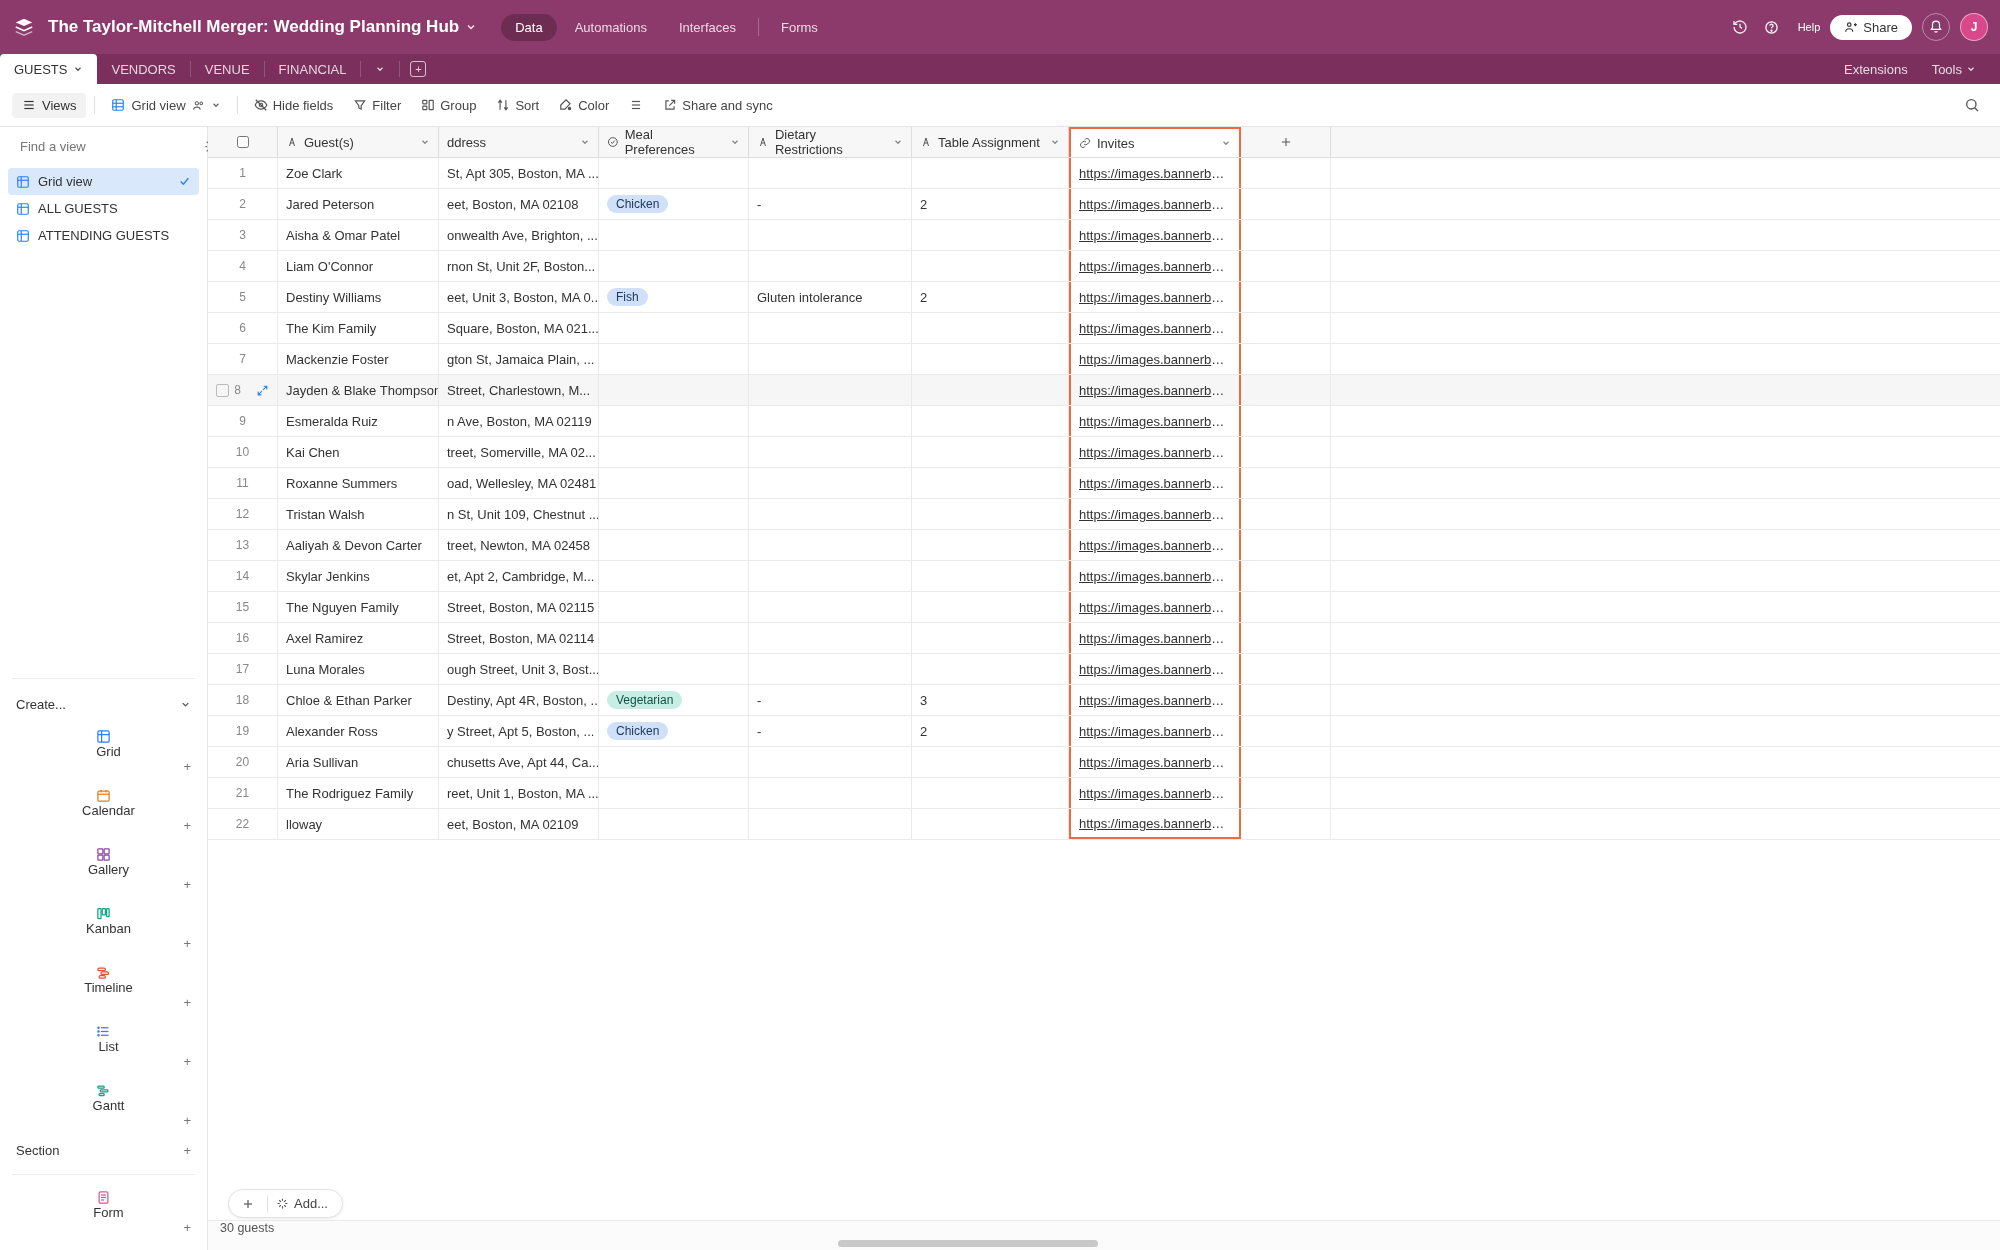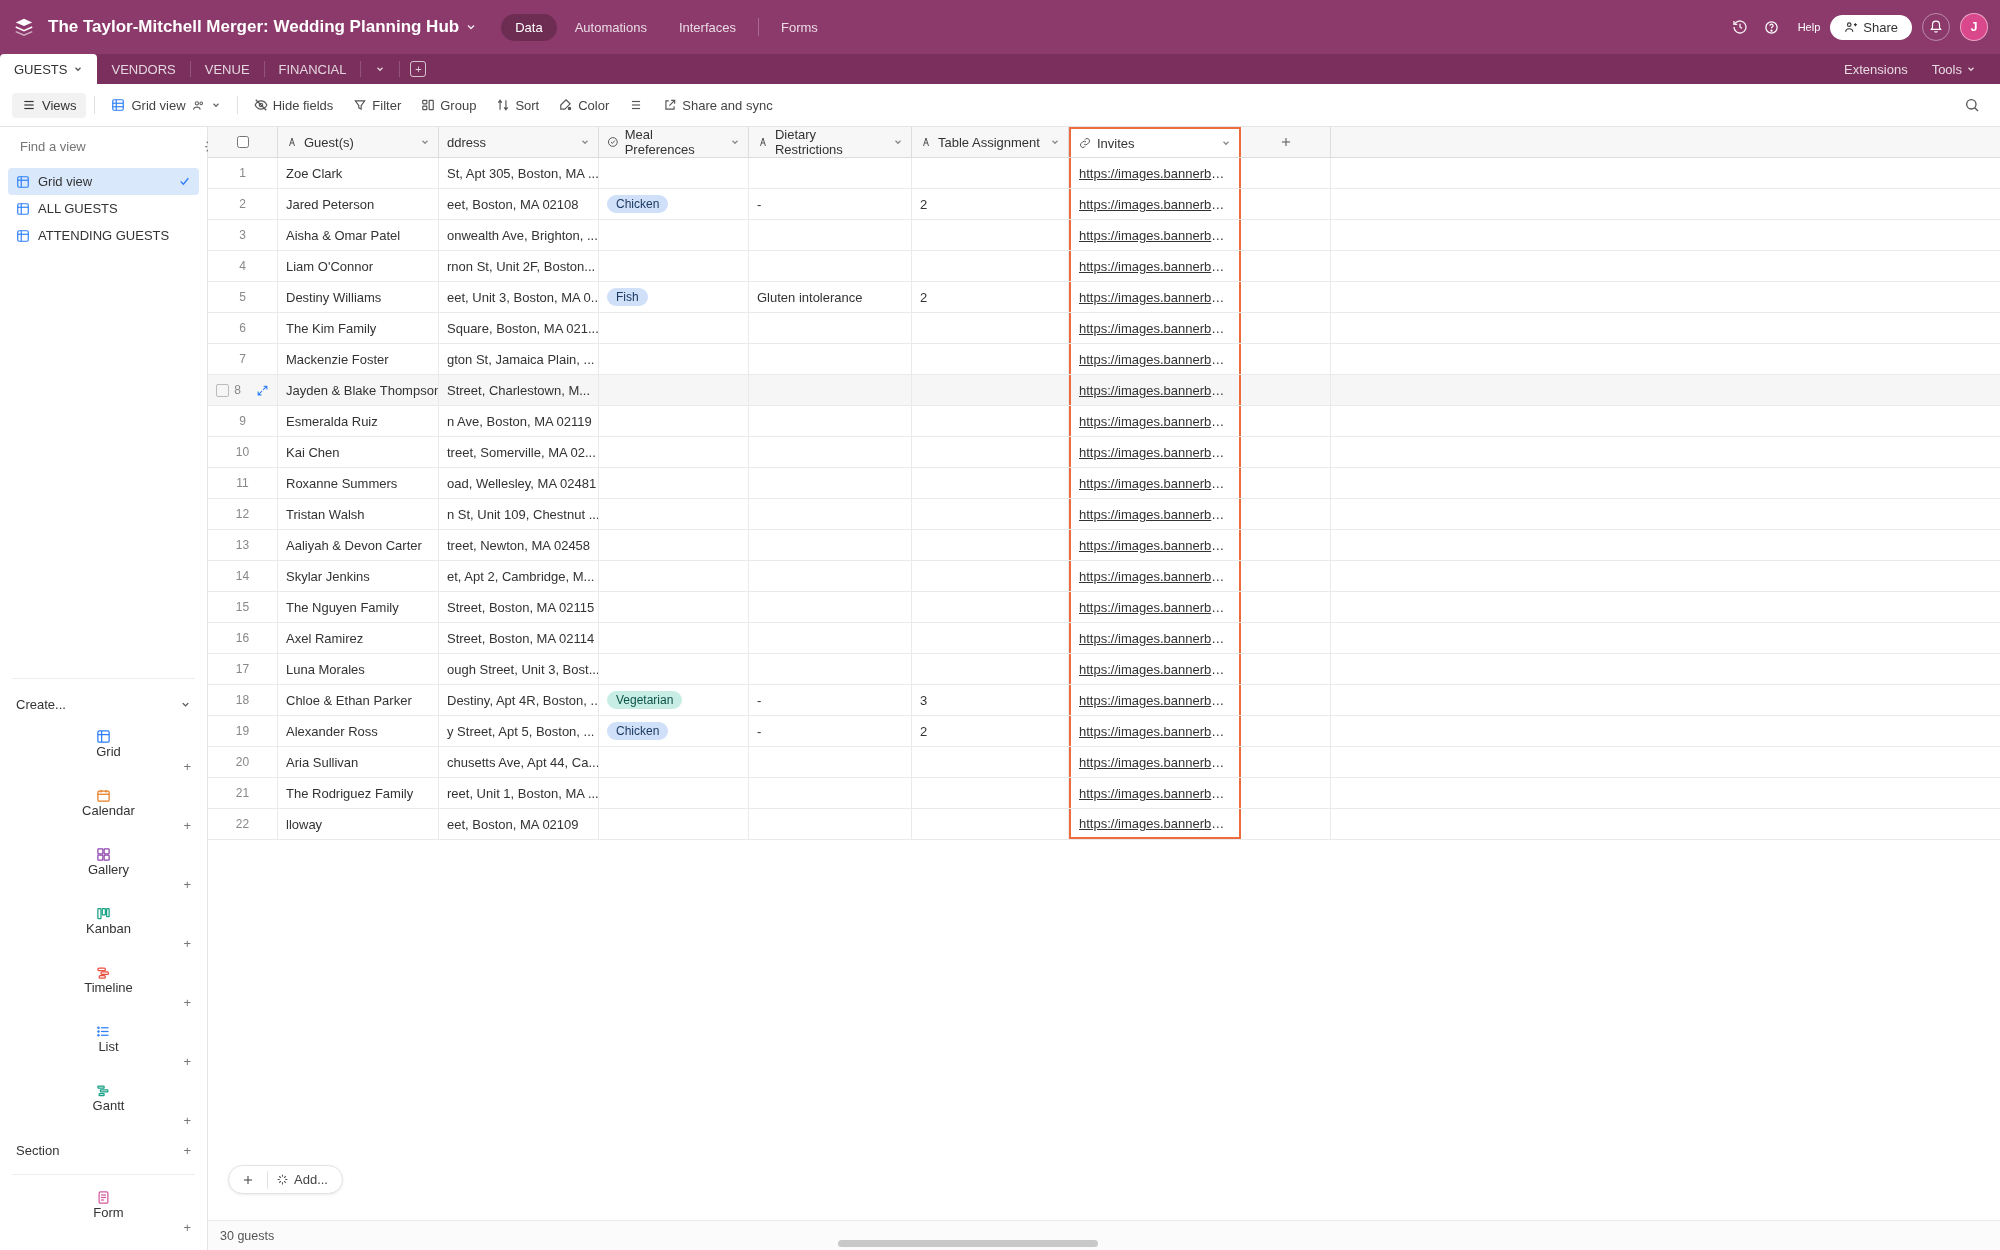--- a/index.html
+++ b/index.html
@@ -97,22 +97,22 @@
 .gc-meal { width:150px;}
 .gc-diet { width:163px;}
 .gc-table { width:157px;}
 .gc-invites { width:172px; border-left:2px solid #ee6a3f; border-right:2px solid #ee6a3f; }
 .gc-invites a{ color:#333; text-decoration:underline; overflow:hidden; text-overflow:ellipsis;}
 .gc-add { width:90px;}
 .pill { padding: 2px 9px; border-radius: 10px; font-size:12px;}
 .pill-chicken { background:#cfe0f8; color:#1d3a63;}
 .pill-fish { background:#cfe0f8; color:#1d3a63;}
 .pill-veg { background:#c8ede4; color:#0c5447;}
-.grid-footer { height:30px; border-top:1px solid #eaeaea; background:#fbfbfb; display:flex; align-items:center; padding: 0 12px; font-size:12.5px; color:#555; gap: 12px; position:relative; z-index:2;margin-top:11px;}
-.footer-add { display:flex; align-items:center; gap:8px; position:absolute; left: 20px; bottom: 56px; background:#fff; border:1px solid #e2e2e2; border-radius: 16px; padding: 4px 14px 4px 8px; box-shadow: 0 1px 3px rgba(0,0,0,.08); height:29px;}
+.grid-footer { height:30px; border-top:1px solid #eaeaea; background:#fbfbfb; display:flex; padding: 0 12px; font-size:12.5px; color:#555; gap: 12px; position:relative; z-index:2;margin-top:11px;}
+.footer-add { display:flex; align-items:center; gap:8px; position:absolute; left: 20px; bottom: 32px; background:#fff; border:1px solid #e2e2e2; border-radius: 16px; padding: 4px 14px 4px 8px; box-shadow: 0 1px 3px rgba(0,0,0,.08); height:29px;}
 .footer-add .plus-round { width:22px;height:22px;display:flex;align-items:center;justify-content:center;color:#555;}
 .footer-add .sep { width:1px;height:18px;background:#e2e2e2;}
 .footer-add .addbtn { display:flex;align-items:center;gap:5px;font-size:13px;color:#444;}
 .hscroll { position:absolute; bottom:3px; left: 630px; width: 260px; height: 7px; background:#c8c8c8; border-radius:4px;}
 .last-row-invite { border-bottom: 2px solid #ee6a3f;}
 svg { display:block;}
 </style>
 </head>
 <body>
 

